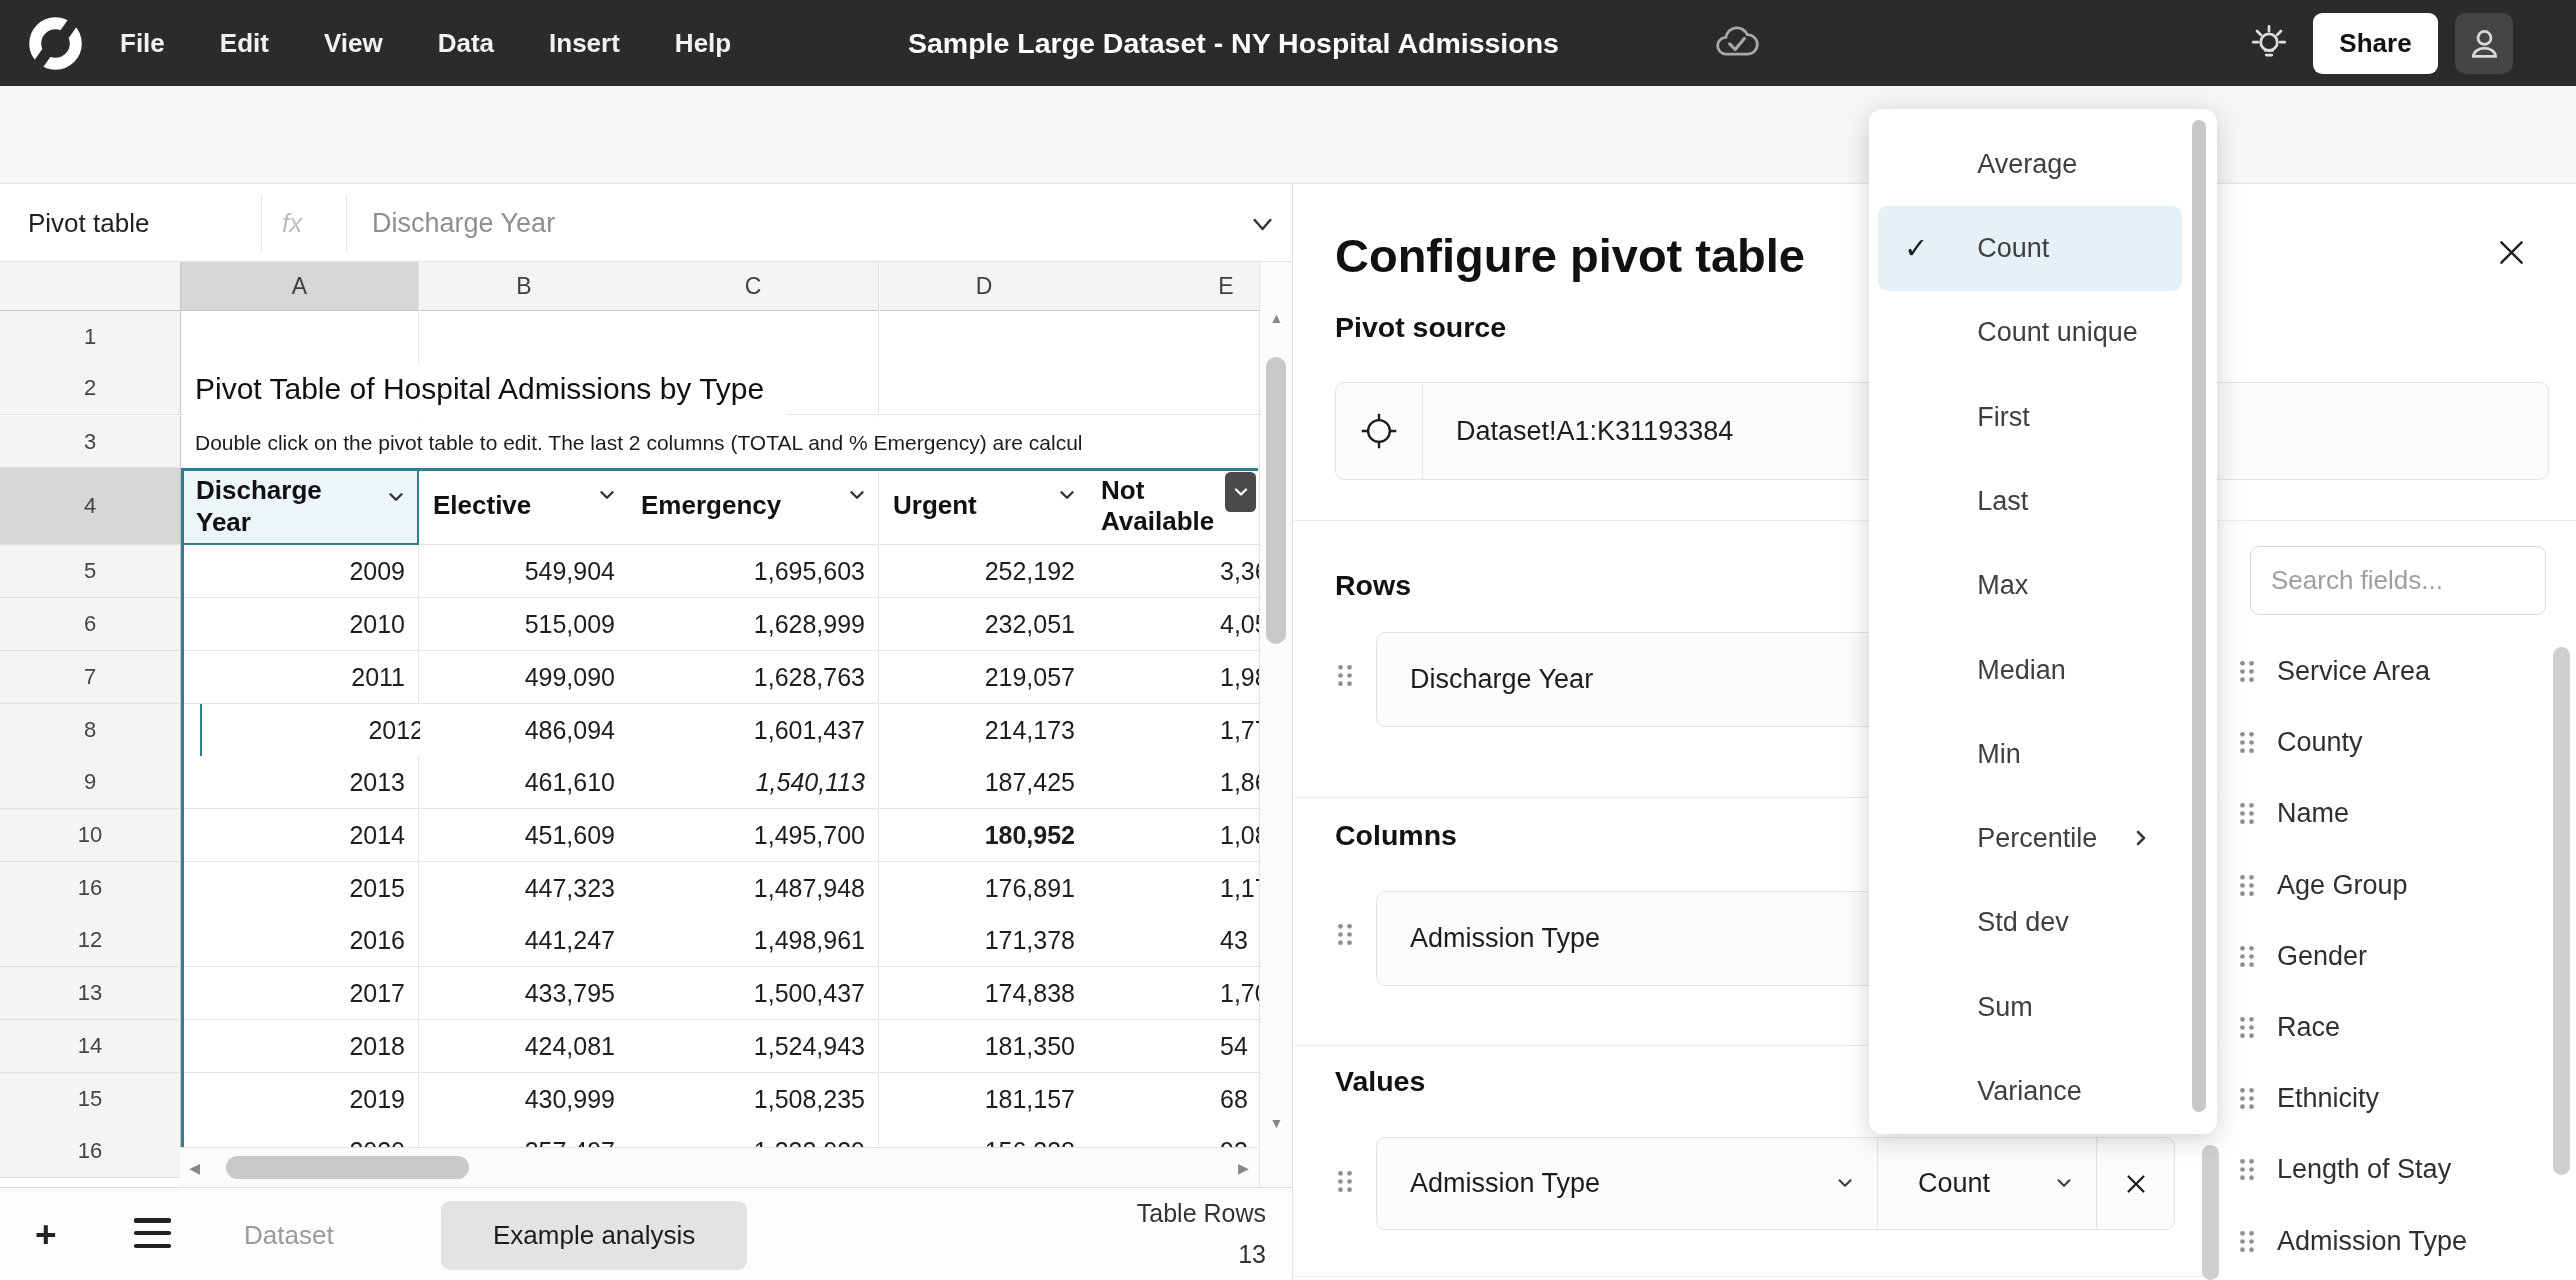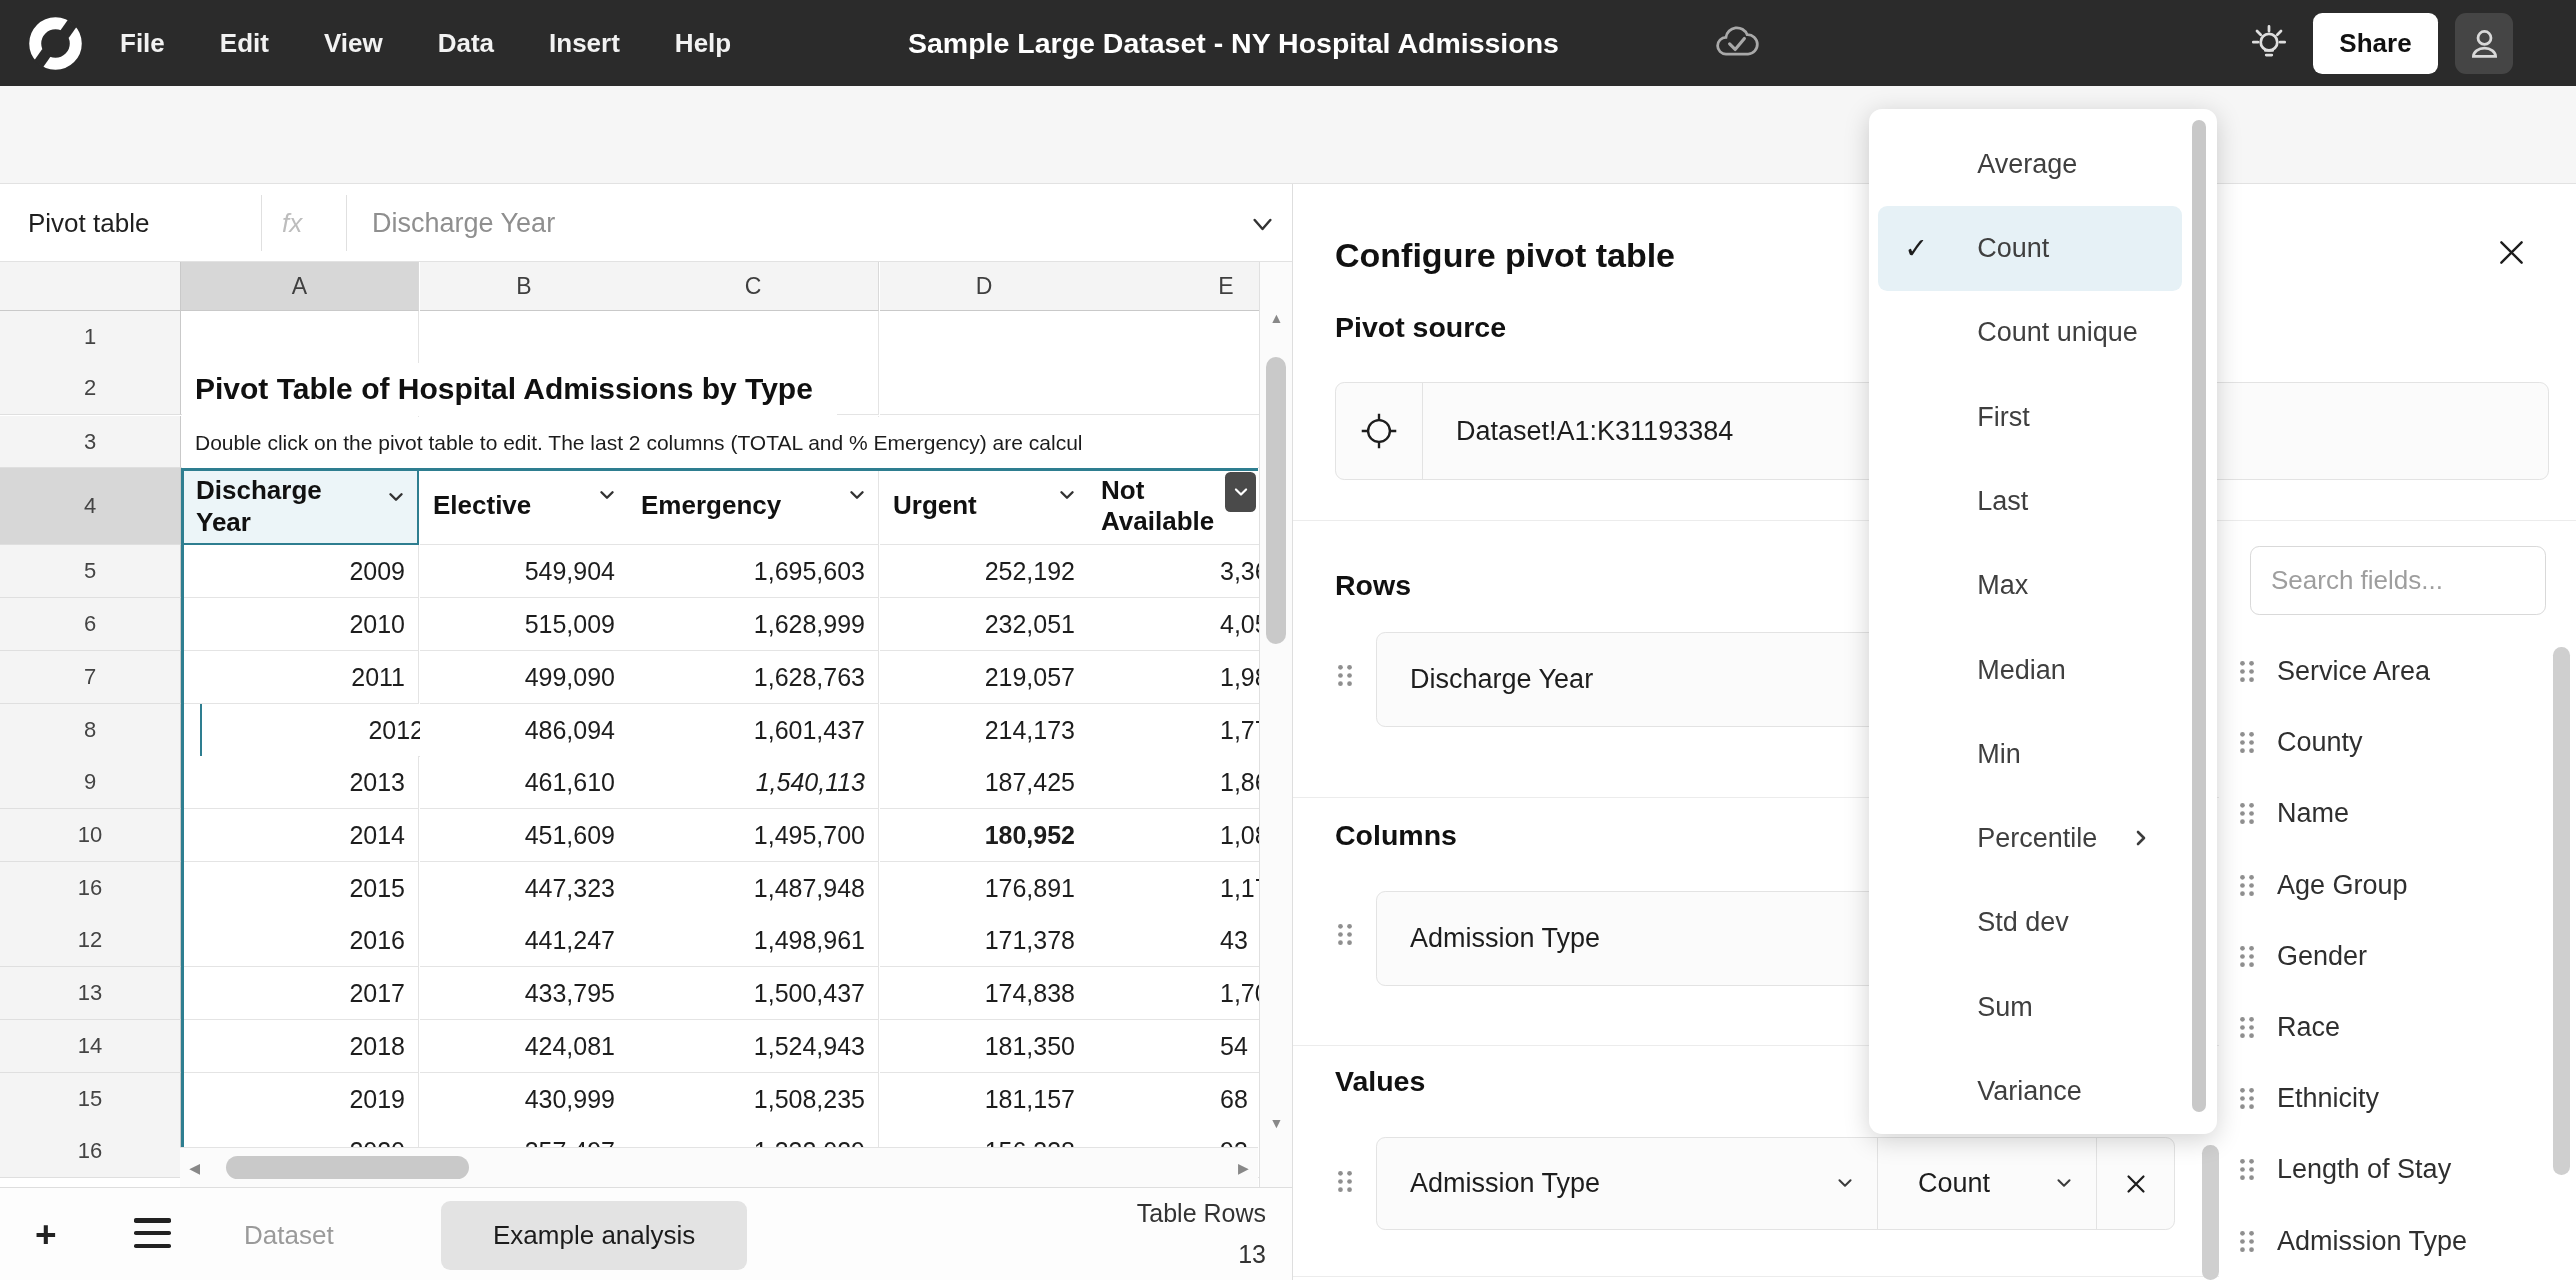--- a/index.html
+++ b/index.html
@@ -46,21 +46,21 @@
   
   #grid{position:absolute;left:0;top:262px;width:1259px;height:925px;overflow:hidden;background:#fff}
   .colh{position:absolute;top:0;height:49px;background:#f4f4f4;border-right:0.9px solid #d9d9d9;border-bottom:0.9px solid #c9c9c9;
     display:flex;align-items:center;justify-content:center;font-size:23px;color:#3f3f3f}
   .colh.sel{background:#d7d7d7}
   #grid-corner{position:absolute;left:0;top:0;width:181px;height:49px;background:#f4f4f4;border-right:0.9px solid #c9c9c9;border-bottom:0.9px solid #c9c9c9}
   .rownum{position:absolute;left:0;width:181px;background:#f4f4f4;border-right:0.9px solid #c9c9c9;border-bottom:0.9px solid #dfdfdf;
     display:flex;align-items:center;justify-content:center;font-size:22px;color:#444}
   .rownum.sel{background:#d7d7d7}
   .cell{position:absolute;background:#fff;border-right:0.9px solid #e4e4e4;border-bottom:0.9px solid #e4e4e4}
-  .cell-title{position:absolute;background:#fff;display:flex;align-items:center;padding:0 24px 0 13px;font-weight:700;font-size:30px;color:#101010;white-space:nowrap;z-index:2}
+  .cell-title{position:absolute;background:#fff;display:flex;align-items:center;padding:0 24px 0 13px;font-weight:400;font-size:30px;color:#101010;white-space:nowrap;z-index:2}
   .cell-note{position:absolute;background:#fff;display:flex;align-items:center;padding-left:13px;font-size:21px;color:#1c1c1c;white-space:nowrap;width:1076px;overflow:hidden;z-index:2}
   .hcell{position:absolute;background:#fff;border-right:0.9px solid #e4e4e4;border-bottom:0.9px solid #e4e4e4;
     font-weight:700;font-size:26px;color:#111;display:flex;align-items:center;padding-left:13px;z-index:2}
   .hcell .htext{line-height:1.2}
   .hcell.acell{background:#ecf5f8;border:2.8px solid #2e7e90}
   .hchev{position:absolute;top:14.7px;right:9.2px}
   .ncell{position:absolute;background:#fff;border-right:0.9px solid #e4e4e4;border-bottom:0.9px solid #e4e4e4;
     font-size:25px;color:#1d1d1d;display:flex;align-items:center;justify-content:flex-end;padding-right:13px}
   .ncell.colA{border-left:2.8px solid #2e7e90}
   .ncell.colE{justify-content:flex-start;padding-left:132px}
@@ -79,21 +79,21 @@
   #plus-tab{position:absolute;left:35px;top:0;height:94px;display:flex;align-items:center;font-size:37px;color:#222;font-weight:600}
   #hamburger{position:absolute;left:134px;top:30px;width:37px}
   #hamburger div{height:4.6px;background:#222;border-radius:1.8px;margin-bottom:8.3px}
   .sheet-tab{position:absolute;top:0;height:94px;display:flex;align-items:center;font-size:26px}
   #tab-dataset{left:244px;color:#9a9a9a}
   #tab-active{left:441px;top:13px;height:69px;background:#e3e3e3;border-radius:9.2px;padding:0 52px;color:#1c1c1c}
   #table-rows-label{position:absolute;right:26px;top:11px;font-size:25px;color:#333;text-align:right}
   #table-rows-value{position:absolute;right:26px;top:52px;font-size:25px;color:#333;text-align:right}
   
   #panel{position:absolute;left:1292px;top:184px;width:1284px;height:1097px;background:#fff;border-left:0.9px solid #dedede}
-  #panel-title{position:absolute;left:42px;top:52px;font-size:34px;font-weight:700;color:#111}
+  #panel-title{position:absolute;left:42px;top:44px;font-size:47px;font-weight:700;color:#111}
   #panel-close{position:absolute;left:1198px;top:48px;width:40px;height:40px;display:flex;align-items:center;justify-content:center}
   .plabel{position:absolute;left:42px;font-size:28.5px;font-weight:700;color:#111}
   .pdivider{position:absolute;height:0.9px;background:#ececec}
   #source-box{position:absolute;left:42px;top:198px;width:1214px;height:98px;background:#fbfbfb;border:0.9px solid #e3e3e3;border-radius:9.2px;display:flex;align-items:center}
   #source-icon{width:87px;height:100%;border-right:0.9px solid #e3e3e3;display:flex;align-items:center;justify-content:center}
   #source-value{padding-left:33px;font-size:27px;color:#1d1d1d}
   .fieldbox{position:absolute;left:83px;width:834px;height:95px;background:#fbfbfb;border:0.9px solid #e3e3e3;border-radius:9.2px;
     display:flex;align-items:center;padding-left:33px;font-size:27px;color:#1d1d1d}
   .drag{position:absolute;left:42px;width:24px}
   

